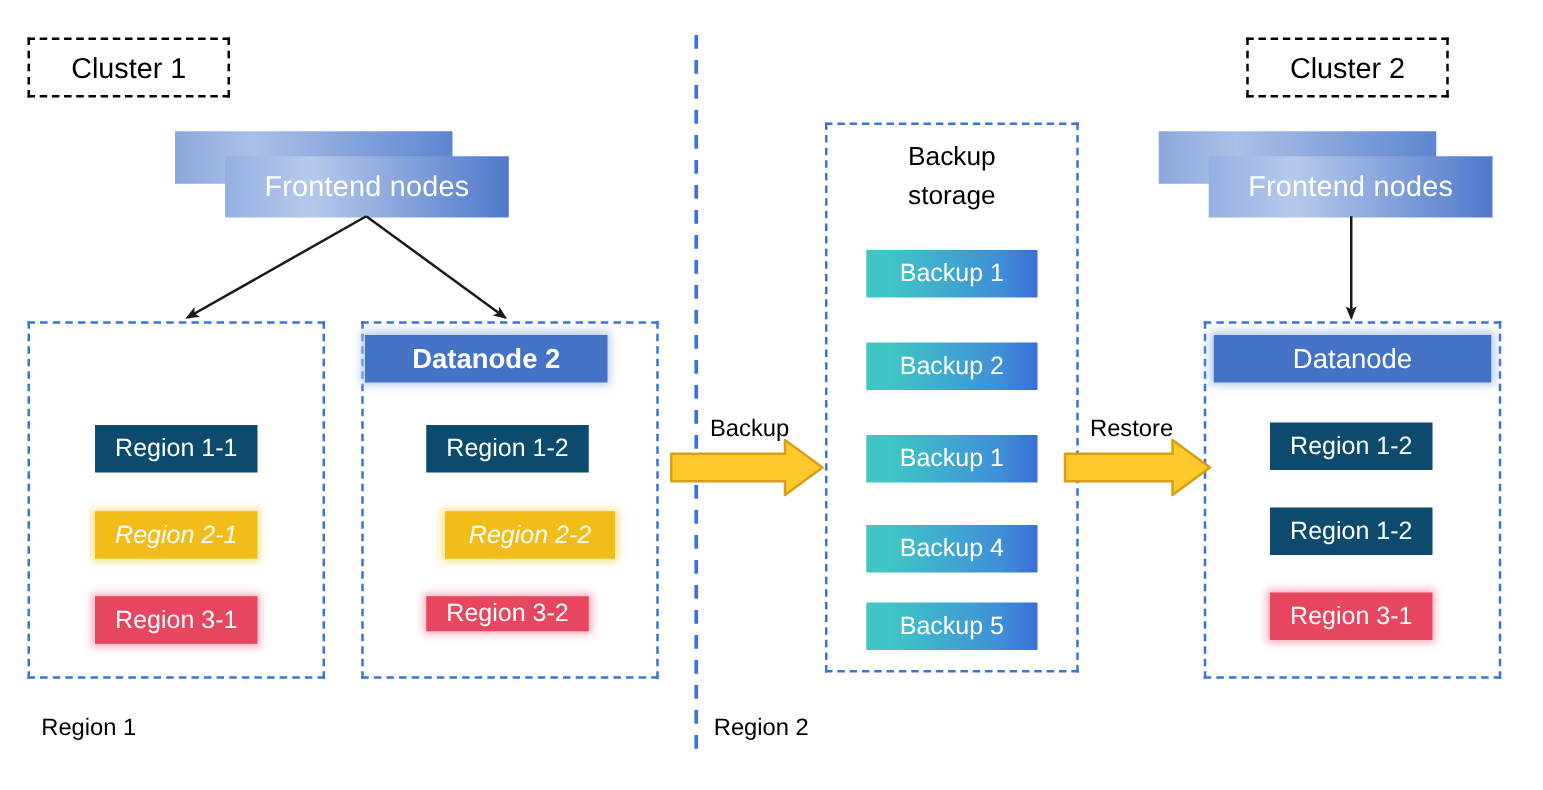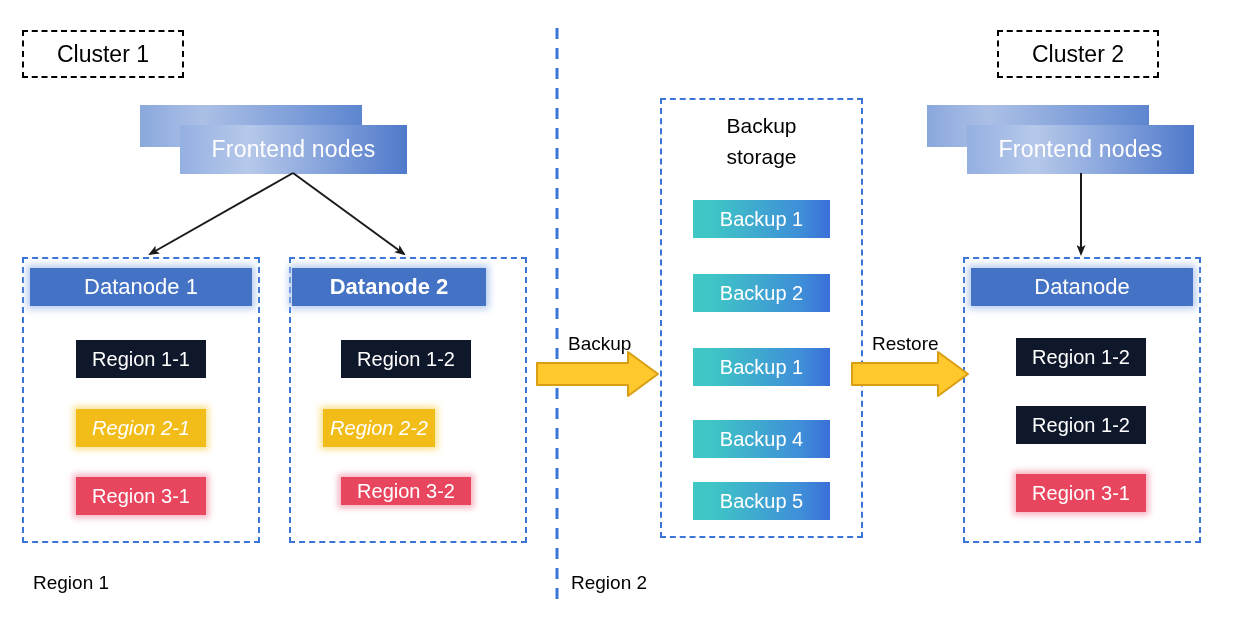--- a/index.html
+++ b/index.html
@@ -70,21 +70,21 @@
 
   
   .region-chip {
     color: #ffffff;
     font-size: 20px;
     display: flex;
     align-items: center;
     justify-content: center;
     white-space: nowrap;
   }
-  .region-green  { background: #0f172a; }
+  .region-green  { background: #0c4a6e; }
   .region-yellow { background: #f2bd18; box-shadow: 0 0 6px 3px rgba(250,225,140,.9); font-style: italic; }
   .region-red    { background: #e8455f; box-shadow: 0 0 6px 3px rgba(246,170,185,.9); }
 
   
   .backup-chip {
     background: linear-gradient(to right, #3fc8c4 0%, #3fc5c6 14%, #3f8fd8 78%, #3a6fd8 100%);
     color: #ffffff;
     font-size: 20px;
     display: flex;
     align-items: center;
@@ -120,41 +120,38 @@
   </div>
 
   <div class="fe-group" style="left:140px; top:105px; width:270px; height:70px;">
     <div class="fe-back"></div>
     <div class="fe-front">
       <span>Frontend nodes</span>
     </div>
   </div>
 
   <div class="abs dashed-box" style="left:22px; top:257px; width:238px; height:286px;"></div>
-  <div class="abs datanode-bar" style="left:30px; top:268px; width:222px; height:38px;">
-    <span>Datanode 1</span>
-  </div>
   <div class="abs region-chip region-green" style="left:76px; top:340px; width:130px; height:38px;">
     <span>Region 1-1</span>
   </div>
   <div class="abs region-chip region-yellow" style="left:76px; top:409px; width:130px; height:38px;">
     <span>Region 2-1</span>
   </div>
   <div class="abs region-chip region-red" style="left:76px; top:477px; width:130px; height:38px;">
     <span>Region 3-1</span>
   </div>
 
   <div class="abs dashed-box" style="left:289px; top:257px; width:238px; height:286px;"></div>
   <div class="abs datanode-bar" style="left:292px; top:268px; width:194px; height:38px;font-weight:bold;">
     <span>Datanode 2</span>
   </div>
   <div class="abs region-chip region-green" style="left:341px; top:340px; width:130px; height:38px;">
     <span>Region 1-2</span>
   </div>
-  <div class="abs region-chip region-yellow" style="left:323px; top:409px; width:112px; height:38px;">
+  <div class="abs region-chip region-yellow" style="left:356px; top:409px; width:136px; height:38px;">
     <span>Region 2-2</span>
   </div>
   <div class="abs region-chip region-red" style="left:341px; top:477px; width:130px; height:28px;">
     <span>Region 3-2</span>
   </div>
 
   <div class="abs dashed-box" style="left:660px; top:98px; width:203px; height:440px;"></div>
   <div class="abs plain-text text-center" style="left:660px; top:110px; width:203px; line-height:31px;">Backup
 storage</div>
 

